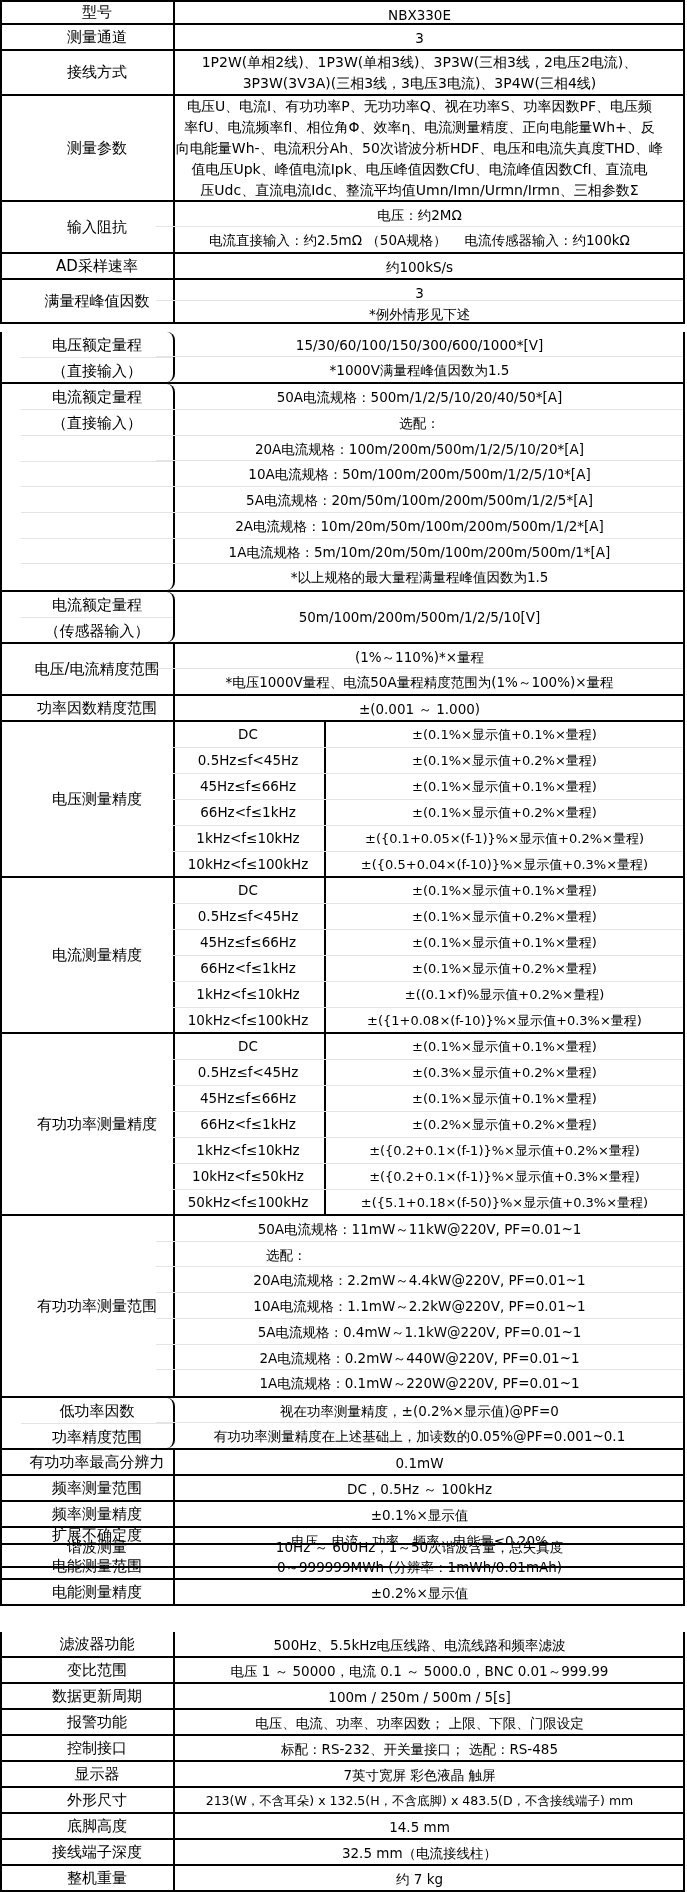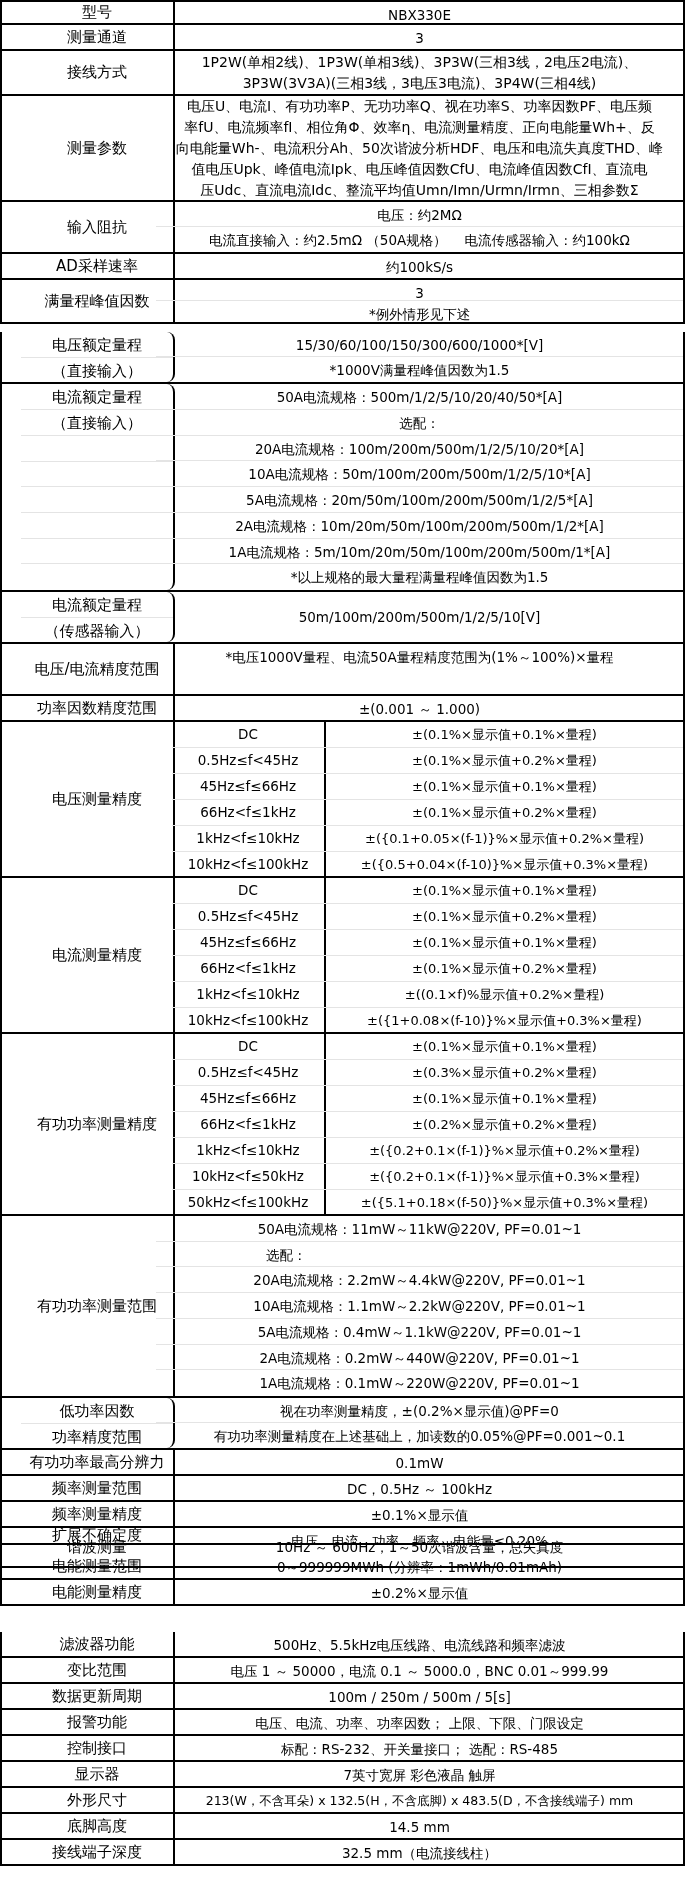--- a/index.html
+++ b/index.html
@@ -124,20 +124,21 @@
       <div class="ln nb">（传感器输入）</div>
     </div>
     <div class="val">
         <div class="vl nb">50m/100m/200m/500m/1/2/5/10[V]</div>
       </div>
   </div>
 
   <div class="blk" style="top:644px;height:52px">
     <div class="lab">电压/电流精度范围</div>
     <div class="val stack">
+      <div class="vl">(1%～110%)*×量程</div>
       <div class="vl nb">*电压1000V量程、电流50A量程精度范围为(1%～100%)×量程</div>
     </div>
   </div>
 
   <div class="blk" style="top:696px;height:26px">
     <div class="lab">功率因数精度范围</div>
     <div class="val">
         <div class="vl nb">±(0.001 ～ 1.000)</div>
       </div>
   </div>
@@ -349,14 +350,20 @@
     <div class="val">
         <div class="vl nb">14.5 mm</div>
       </div>
   </div>
   <div class="blk" style="top:1840px;height:26px">
     <div class="lab">接线端子深度</div>
     <div class="val">
         <div class="vl nb">32.5 mm（电流接线柱）</div>
       </div>
   </div>
+  <div class="blk" style="top:1866px;height:26px">
+    <div class="lab">整机重量</div>
+    <div class="val">
+        <div class="vl nb">约 7 kg</div>
+      </div>
+  </div>
 
 </div>
 
 </body></html>

